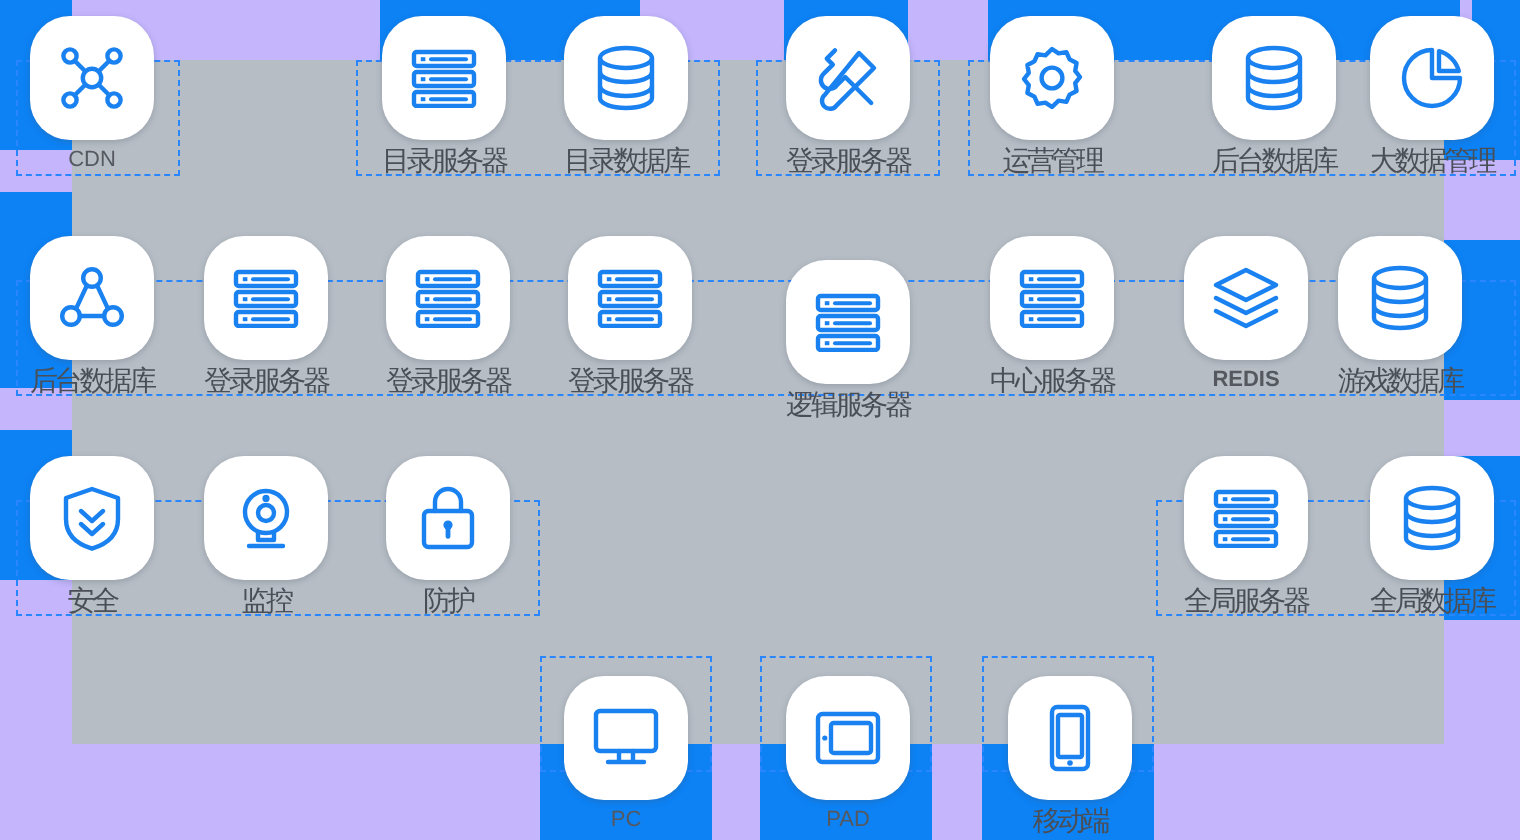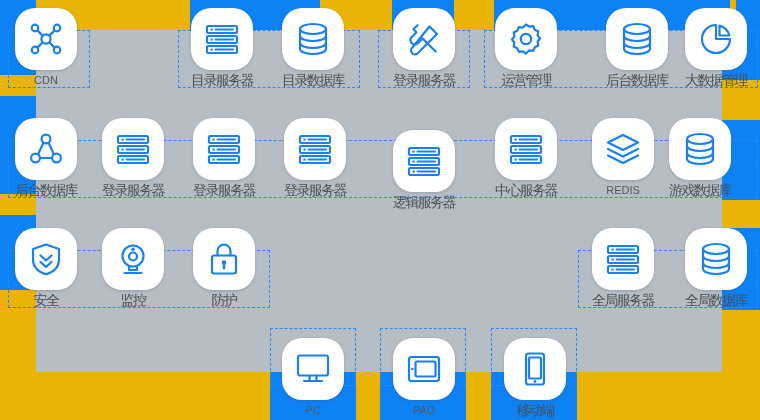--- a/index.html
+++ b/index.html
@@ -3,21 +3,21 @@
 <meta charset="utf-8">
 <style>
   html,body{margin:0;padding:0;background:#ffffff;}
   body{
     font-family:"Liberation Sans","DejaVu Sans",sans-serif;
     -webkit-font-smoothing:antialiased;
   }
   #stage{
     position:relative;
     width:760px;height:420px;
-    background:#eab308;
+    background:#c4b5fd;
     overflow:hidden;
   }
 
   
   .blue-block{position:absolute;background:#0c82f5;z-index:1;}
 
   
   .gray-panel{position:absolute;background:#b6bdc5;z-index:2;}
 
   
@@ -253,21 +253,21 @@
             <rect x="5.4" y="4.6" width="2.3" height="2" fill="#1a81f0"></rect>
             <path d="M10.5 5.6H28" stroke="#1a81f0" stroke-width="2" stroke-linecap="round"></path>
             <rect x="5.4" y="14.6" width="2.3" height="2" fill="#1a81f0"></rect>
             <path d="M10.5 15.6H28" stroke="#1a81f0" stroke-width="2" stroke-linecap="round"></path>
             <rect x="5.4" y="24.6" width="2.3" height="2" fill="#1a81f0"></rect>
             <path d="M10.5 25.6H28" stroke="#1a81f0" stroke-width="2" stroke-linecap="round"></path>
           </svg>
         </div>
         <div class="node-label compact">中心服务器</div>
       </div>
-      <div class="node" style="left: 591px; top: 118px;">
+      <div class="node" style="left: 591px; top: 118px; font-weight: bold;">
         <div class="card">
           <svg width="34" height="34" viewBox="0 0 34 34">
             <path d="M17 3 32 10.5 17 18 2 10.5z" fill="none" stroke="#1a81f0" stroke-width="2.2" stroke-linecap="round" stroke-linejoin="round"></path>
             <path d="M2 17 17 24.5 32 17" fill="none" stroke="#1a81f0" stroke-width="2.2" stroke-linecap="round" stroke-linejoin="round"></path>
             <path d="M2 23.5 17 31 32 23.5" fill="none" stroke="#1a81f0" stroke-width="2.2" stroke-linecap="round" stroke-linejoin="round"></path>
           </svg>
         </div>
         <div class="node-label latin">REDIS</div>
       </div>
       <div class="node" style="left: 668px; top: 118px;">

